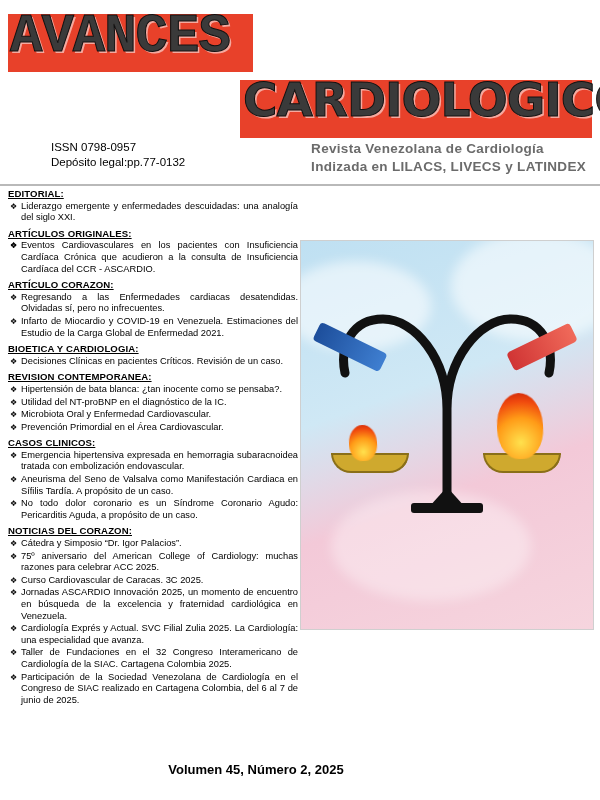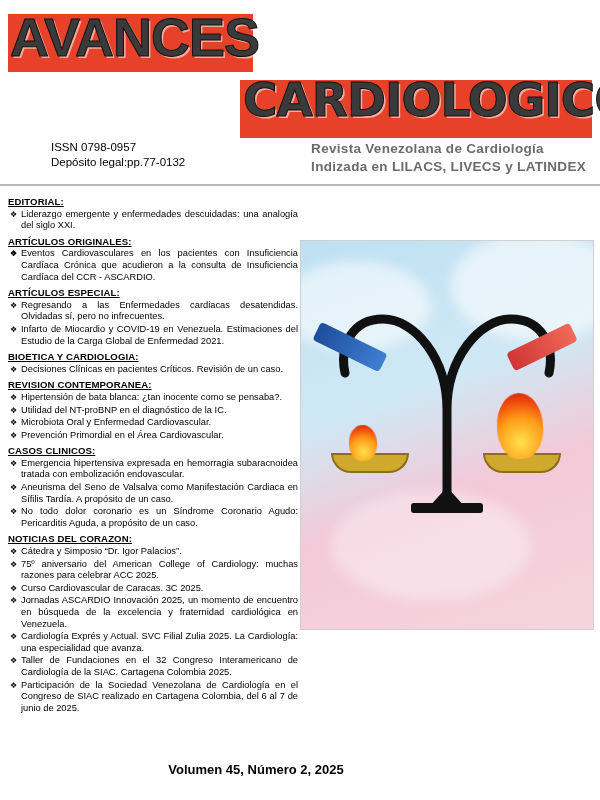--- a/index.html
+++ b/index.html
@@ -18,21 +18,21 @@
   .red-bar-top{
     position:absolute;left:8px;top:14px;width:245px;height:58px;
     background:#e8412a;
   }
   .red-bar-bottom{
     position:absolute;left:240px;top:80px;width:352px;height:58px;
     background:#e8412a;
   }
   .title-avances{
     position:absolute;left:10px;top:6px;
-    font-family:Liberation Sans, sans-serif;
+    font-family:Liberation Mono, monospace;
     font-weight:bold;font-size:54px;letter-spacing:-1px;
     color:#3a3a3a;
     -webkit-text-stroke:1px #111;
     text-shadow:2px 2px 0 rgba(255,255,255,.55);
   }
   .title-cardio{
     position:absolute;left:243px;top:72px;
     font-family:"DejaVu Sans", sans-serif;
     font-weight:bold;font-size:47px;letter-spacing:-1px;
     color:#3a3a3a;
@@ -49,21 +49,21 @@
     font-size:13.5px;line-height:18px;
     letter-spacing:.3px;
   }
   .rule{
     position:absolute;left:0;top:184px;width:600px;height:2px;background:#b9b9b9;
   }
 
   
   .content{position:absolute;left:0;top:188px;width:600px;}
   .left-col{
-    position:absolute;left:8px;top:8px;width:290px;
+    position:absolute;left:8px;top:0;width:290px;
     font-size:9.3px;line-height:11.6px;
   }
   .section-head{
     font-weight:bold;text-decoration:underline;
     font-size:9.6px;margin:4px 0 1px 0;letter-spacing:.1px;
   }
   .section-head:first-child{margin-top:0;}
   ul.items{list-style:none;margin:0;padding:0;}
   ul.items li{
     position:relative;padding-left:13px;margin:0 0 1px 0;
@@ -162,21 +162,21 @@
       <ul class="items">
         <li><span class="bullet">❖</span><span>Liderazgo emergente y enfermedades descuidadas: una analogía del siglo XXI.</span></li>
       </ul>
 
       <div class="section-head">ARTÍCULOS ORIGINALES:</div>
       <ul class="items">
         <li><span class="bullet">❖</span></li>
         <li><span class="bullet">❖</span><span>Eventos Cardiovasculares en los pacientes con Insuficiencia Cardíaca Crónica que acudieron a la consulta de Insuficiencia Cardíaca del CCR - ASCARDIO.</span></li>
       </ul>
 
-      <div class="section-head">ARTÍCULOS ESPECIAL:</div>
+      <div class="section-head">ARTÍCULO CORAZON:</div>
       <ul class="items">
         <li><span class="bullet">❖</span><span>Regresando a las Enfermedades cardiacas desatendidas. Olvidadas sí, pero no infrecuentes.</span></li>
         <li><span class="bullet">❖</span><span>Infarto de Miocardio y COVID-19 en Venezuela. Estimaciones del Estudio de la Carga Global de Enfermedad 2021.</span></li>
       </ul>
 
       <div class="section-head">BIOETICA Y CARDIOLOGIA:</div>
       <ul class="items">
         <li><span class="bullet">❖</span><span>Decisiones Clínicas en pacientes Críticos. Revisión de un caso.</span></li>
       </ul>
 

